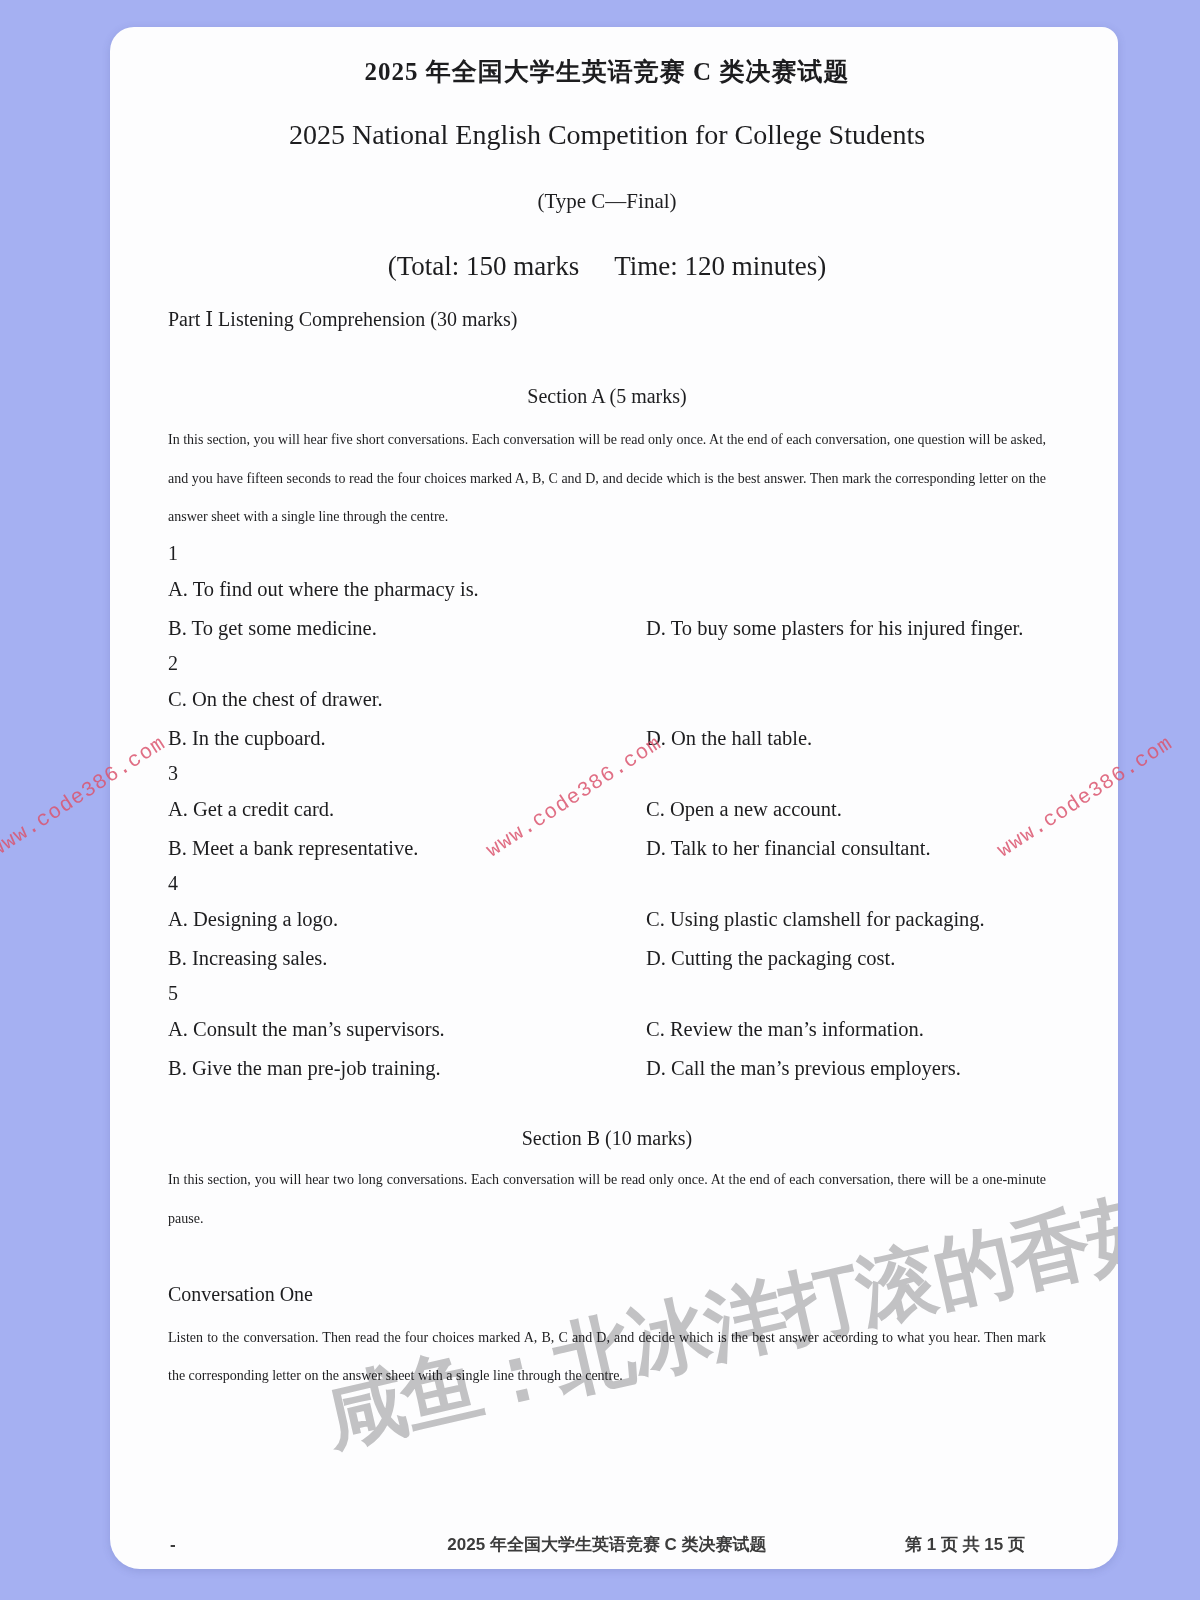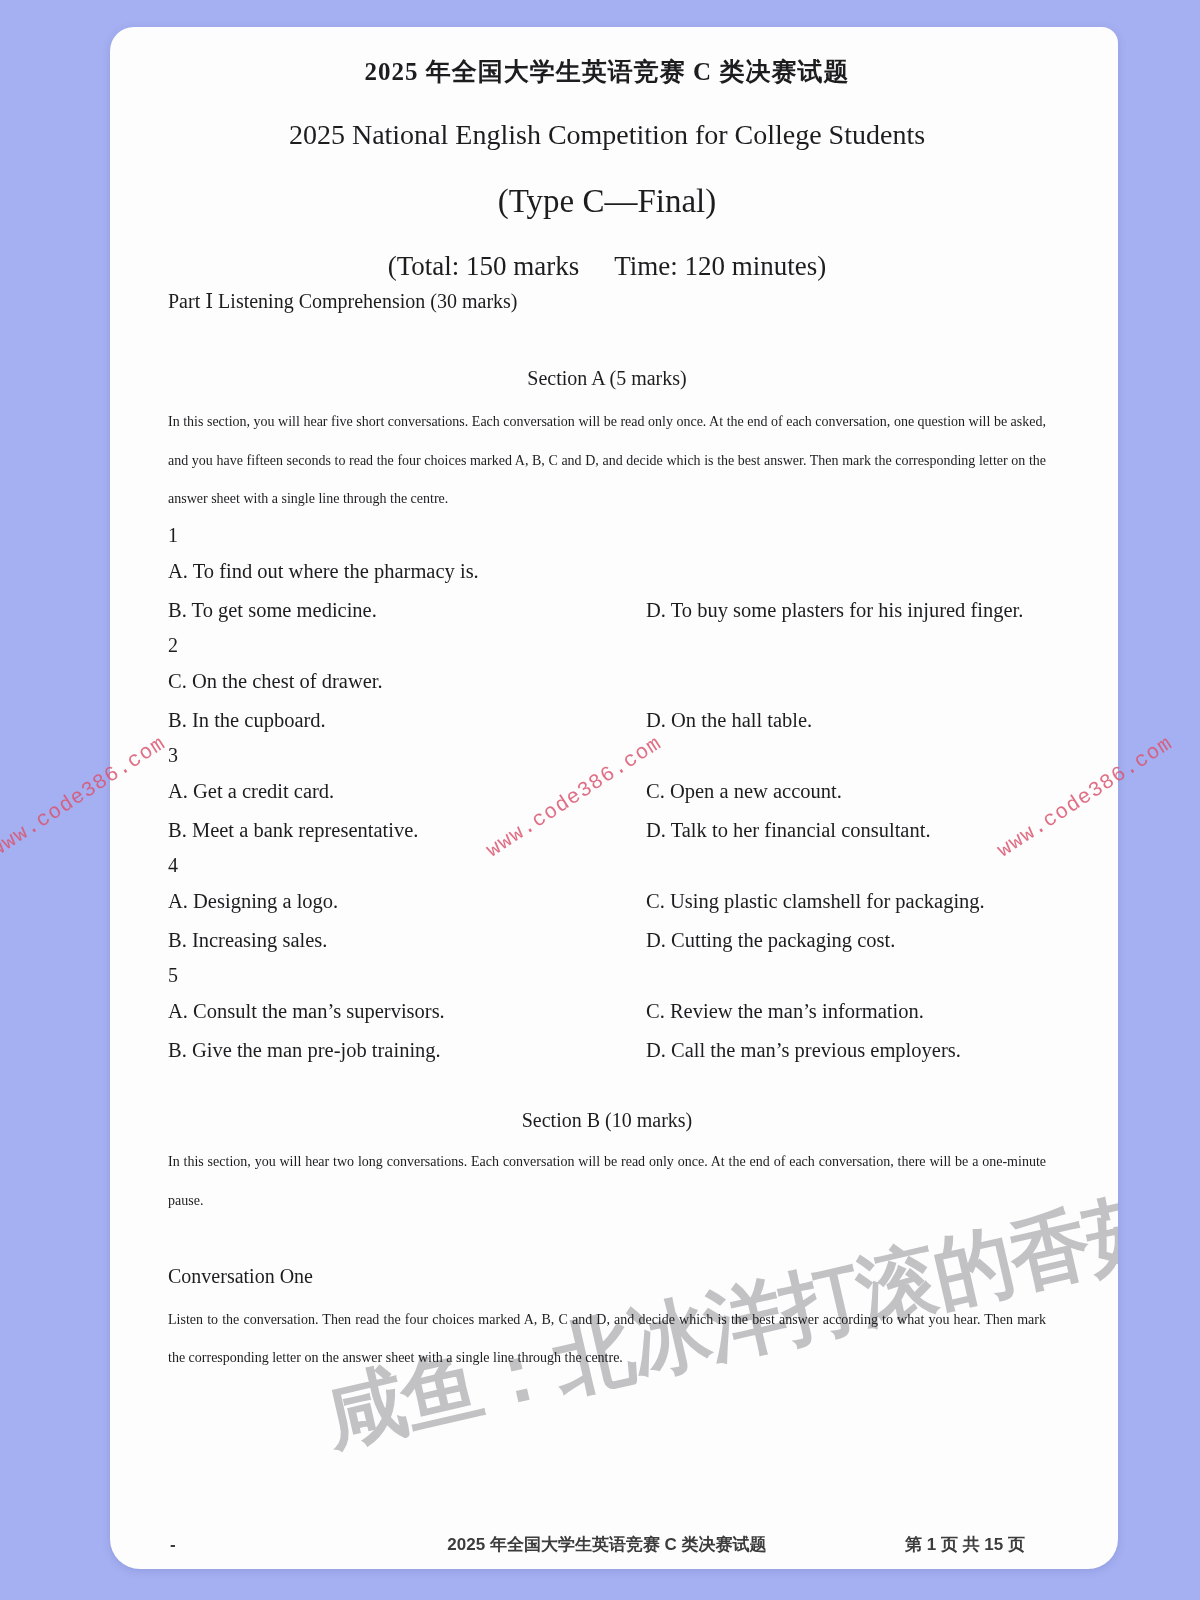--- a/index.html
+++ b/index.html
@@ -34,30 +34,31 @@
     font-weight: bold; text-align: center;
     letter-spacing: 1px;
   }
   .title-en {
     margin-top: 23px;
     font-size: 28px; line-height: 40px;
     text-align: center;
   }
   .type-line {
     margin-top: 26px;
-    font-size: 33px; line-height: 40px;
+    font-size: 21px; line-height: 40px;
     text-align: center;
   }
   .total-line {
     margin-top: 25px;
     font-size: 27px; line-height: 40px;
     text-align: center;
   }
   .total-line .gap { margin-left: 35px; text-align: center; }
   .part-heading {
+    margin-top: 18px;
     font-size: 20px; line-height: 30px;
   }
   .section-heading {
     font-size: 20px; line-height: 30px; text-align: center;
   }
   .sec-a-heading { margin-top: 47px; }
   .instructions {
     margin-top: 10px;
     font-size: 14px; line-height: 38.7px;
     text-align: justify;

